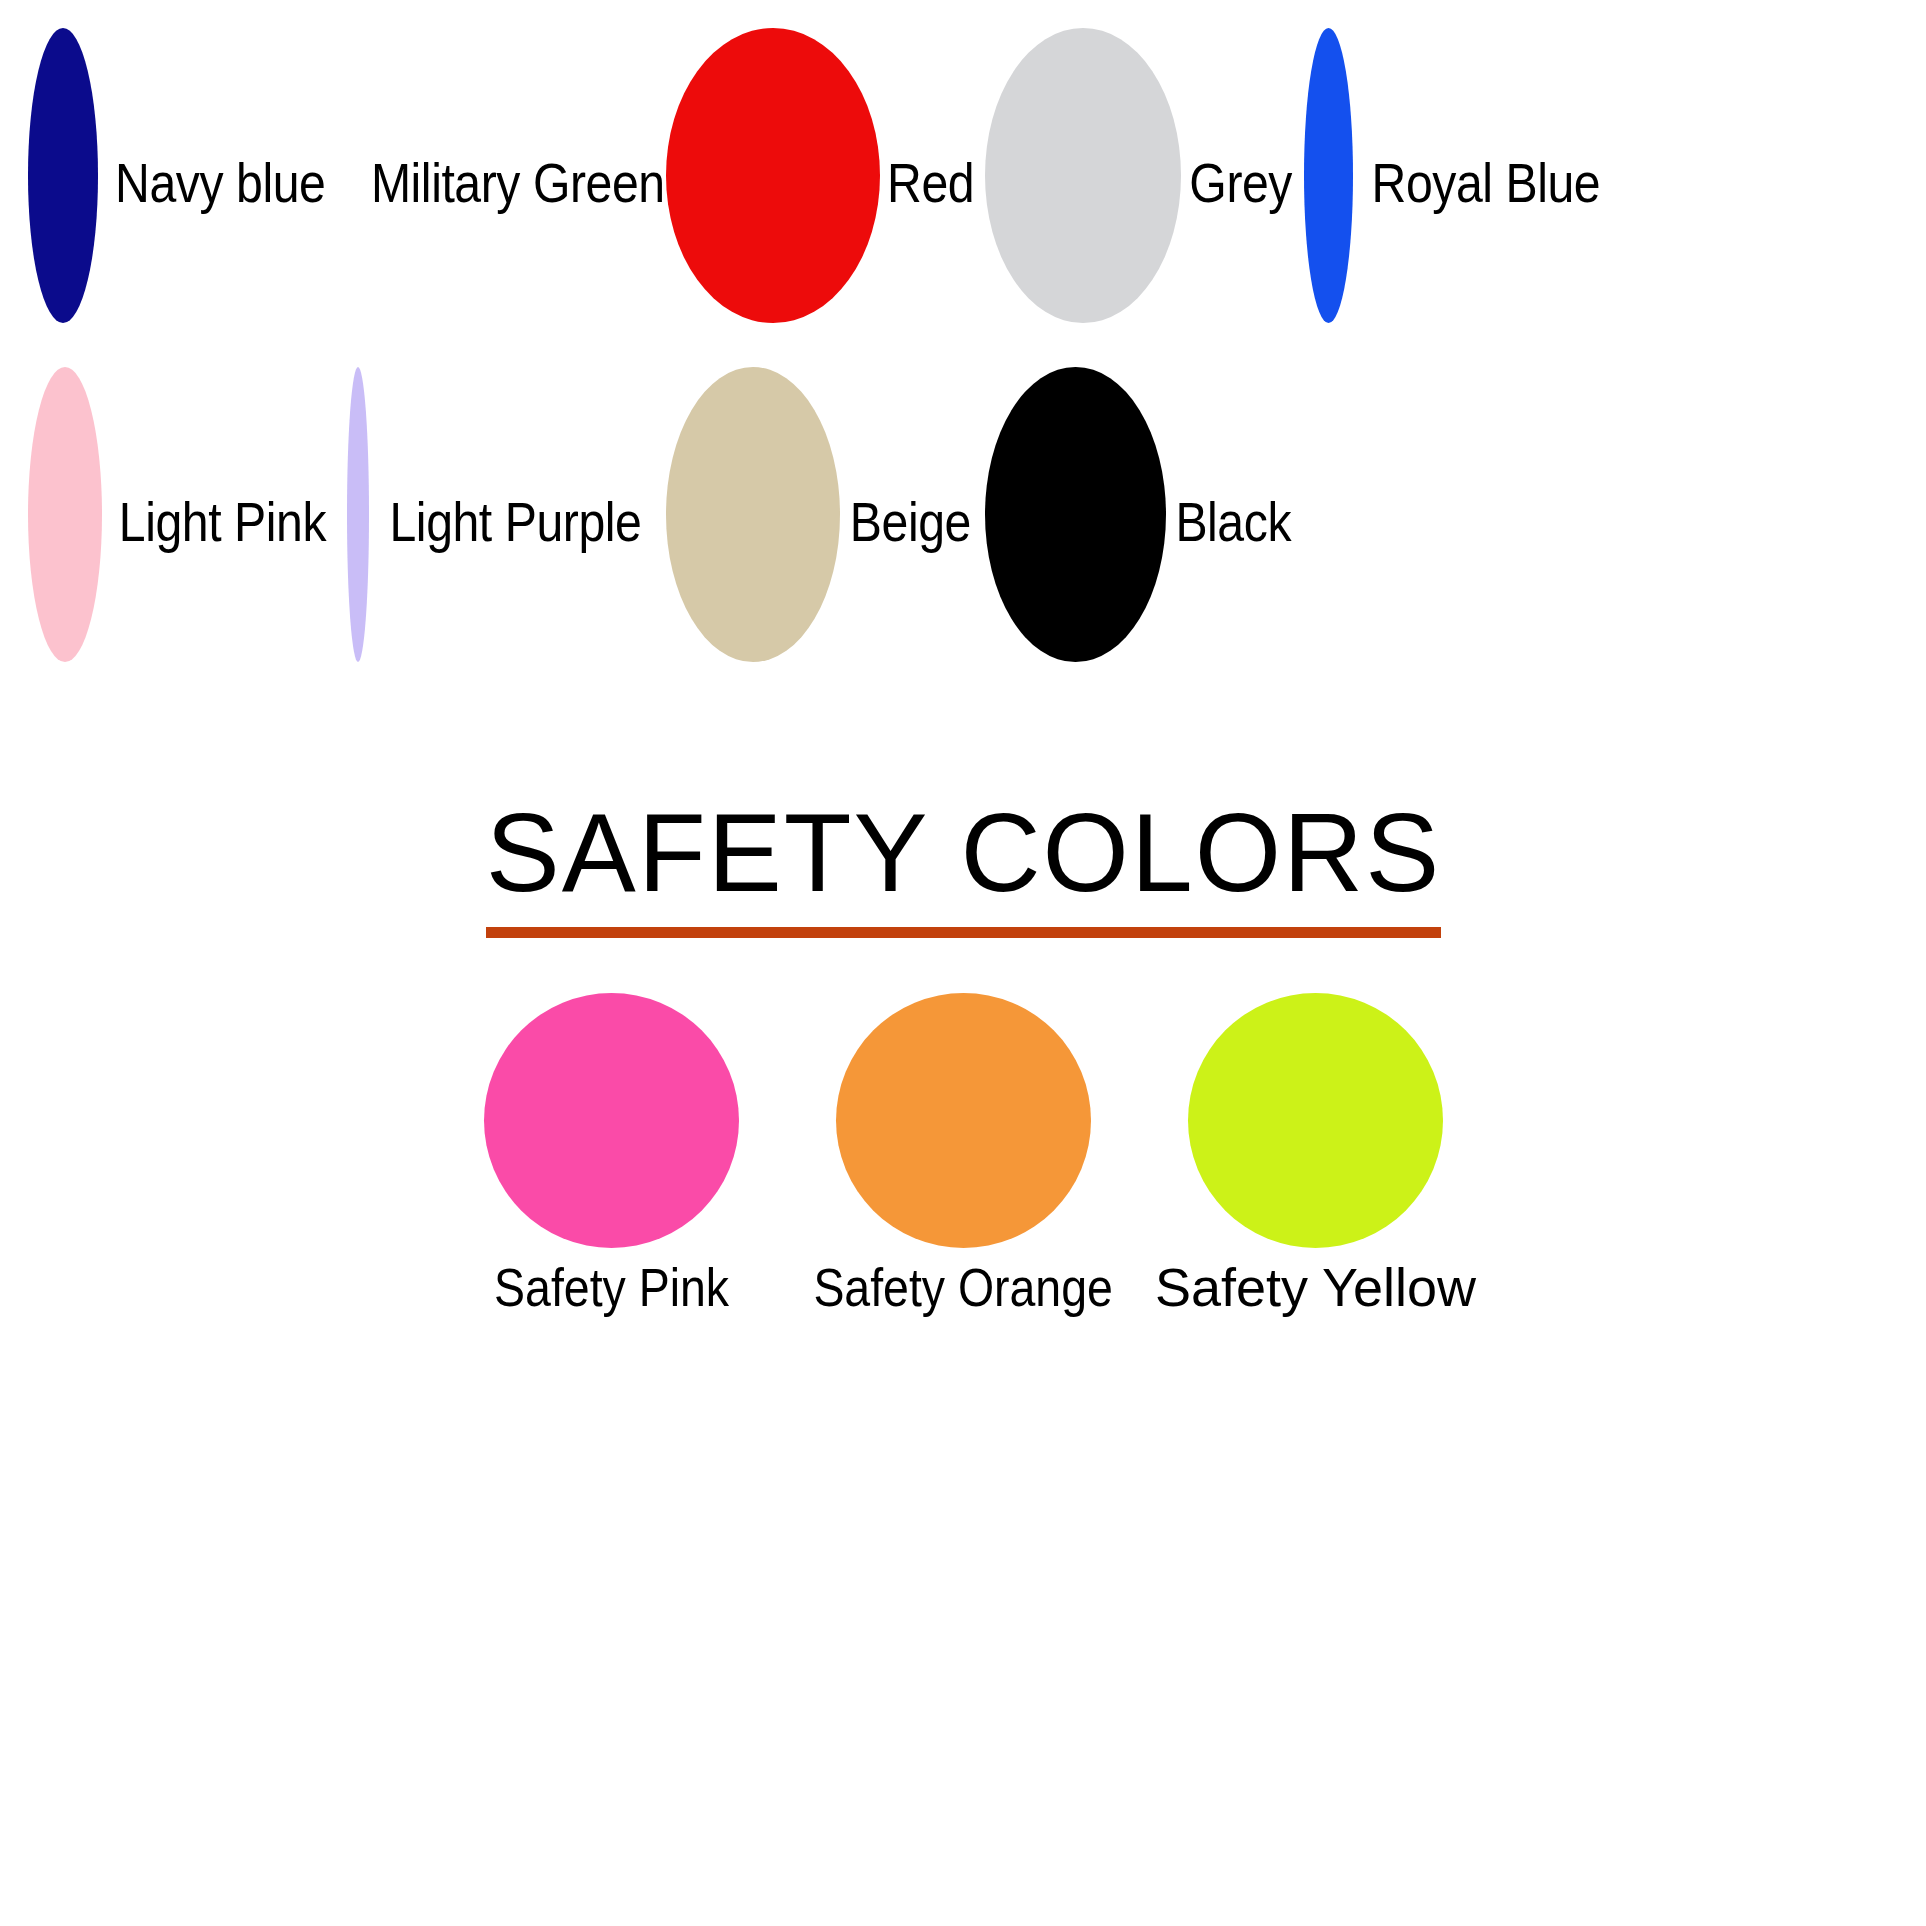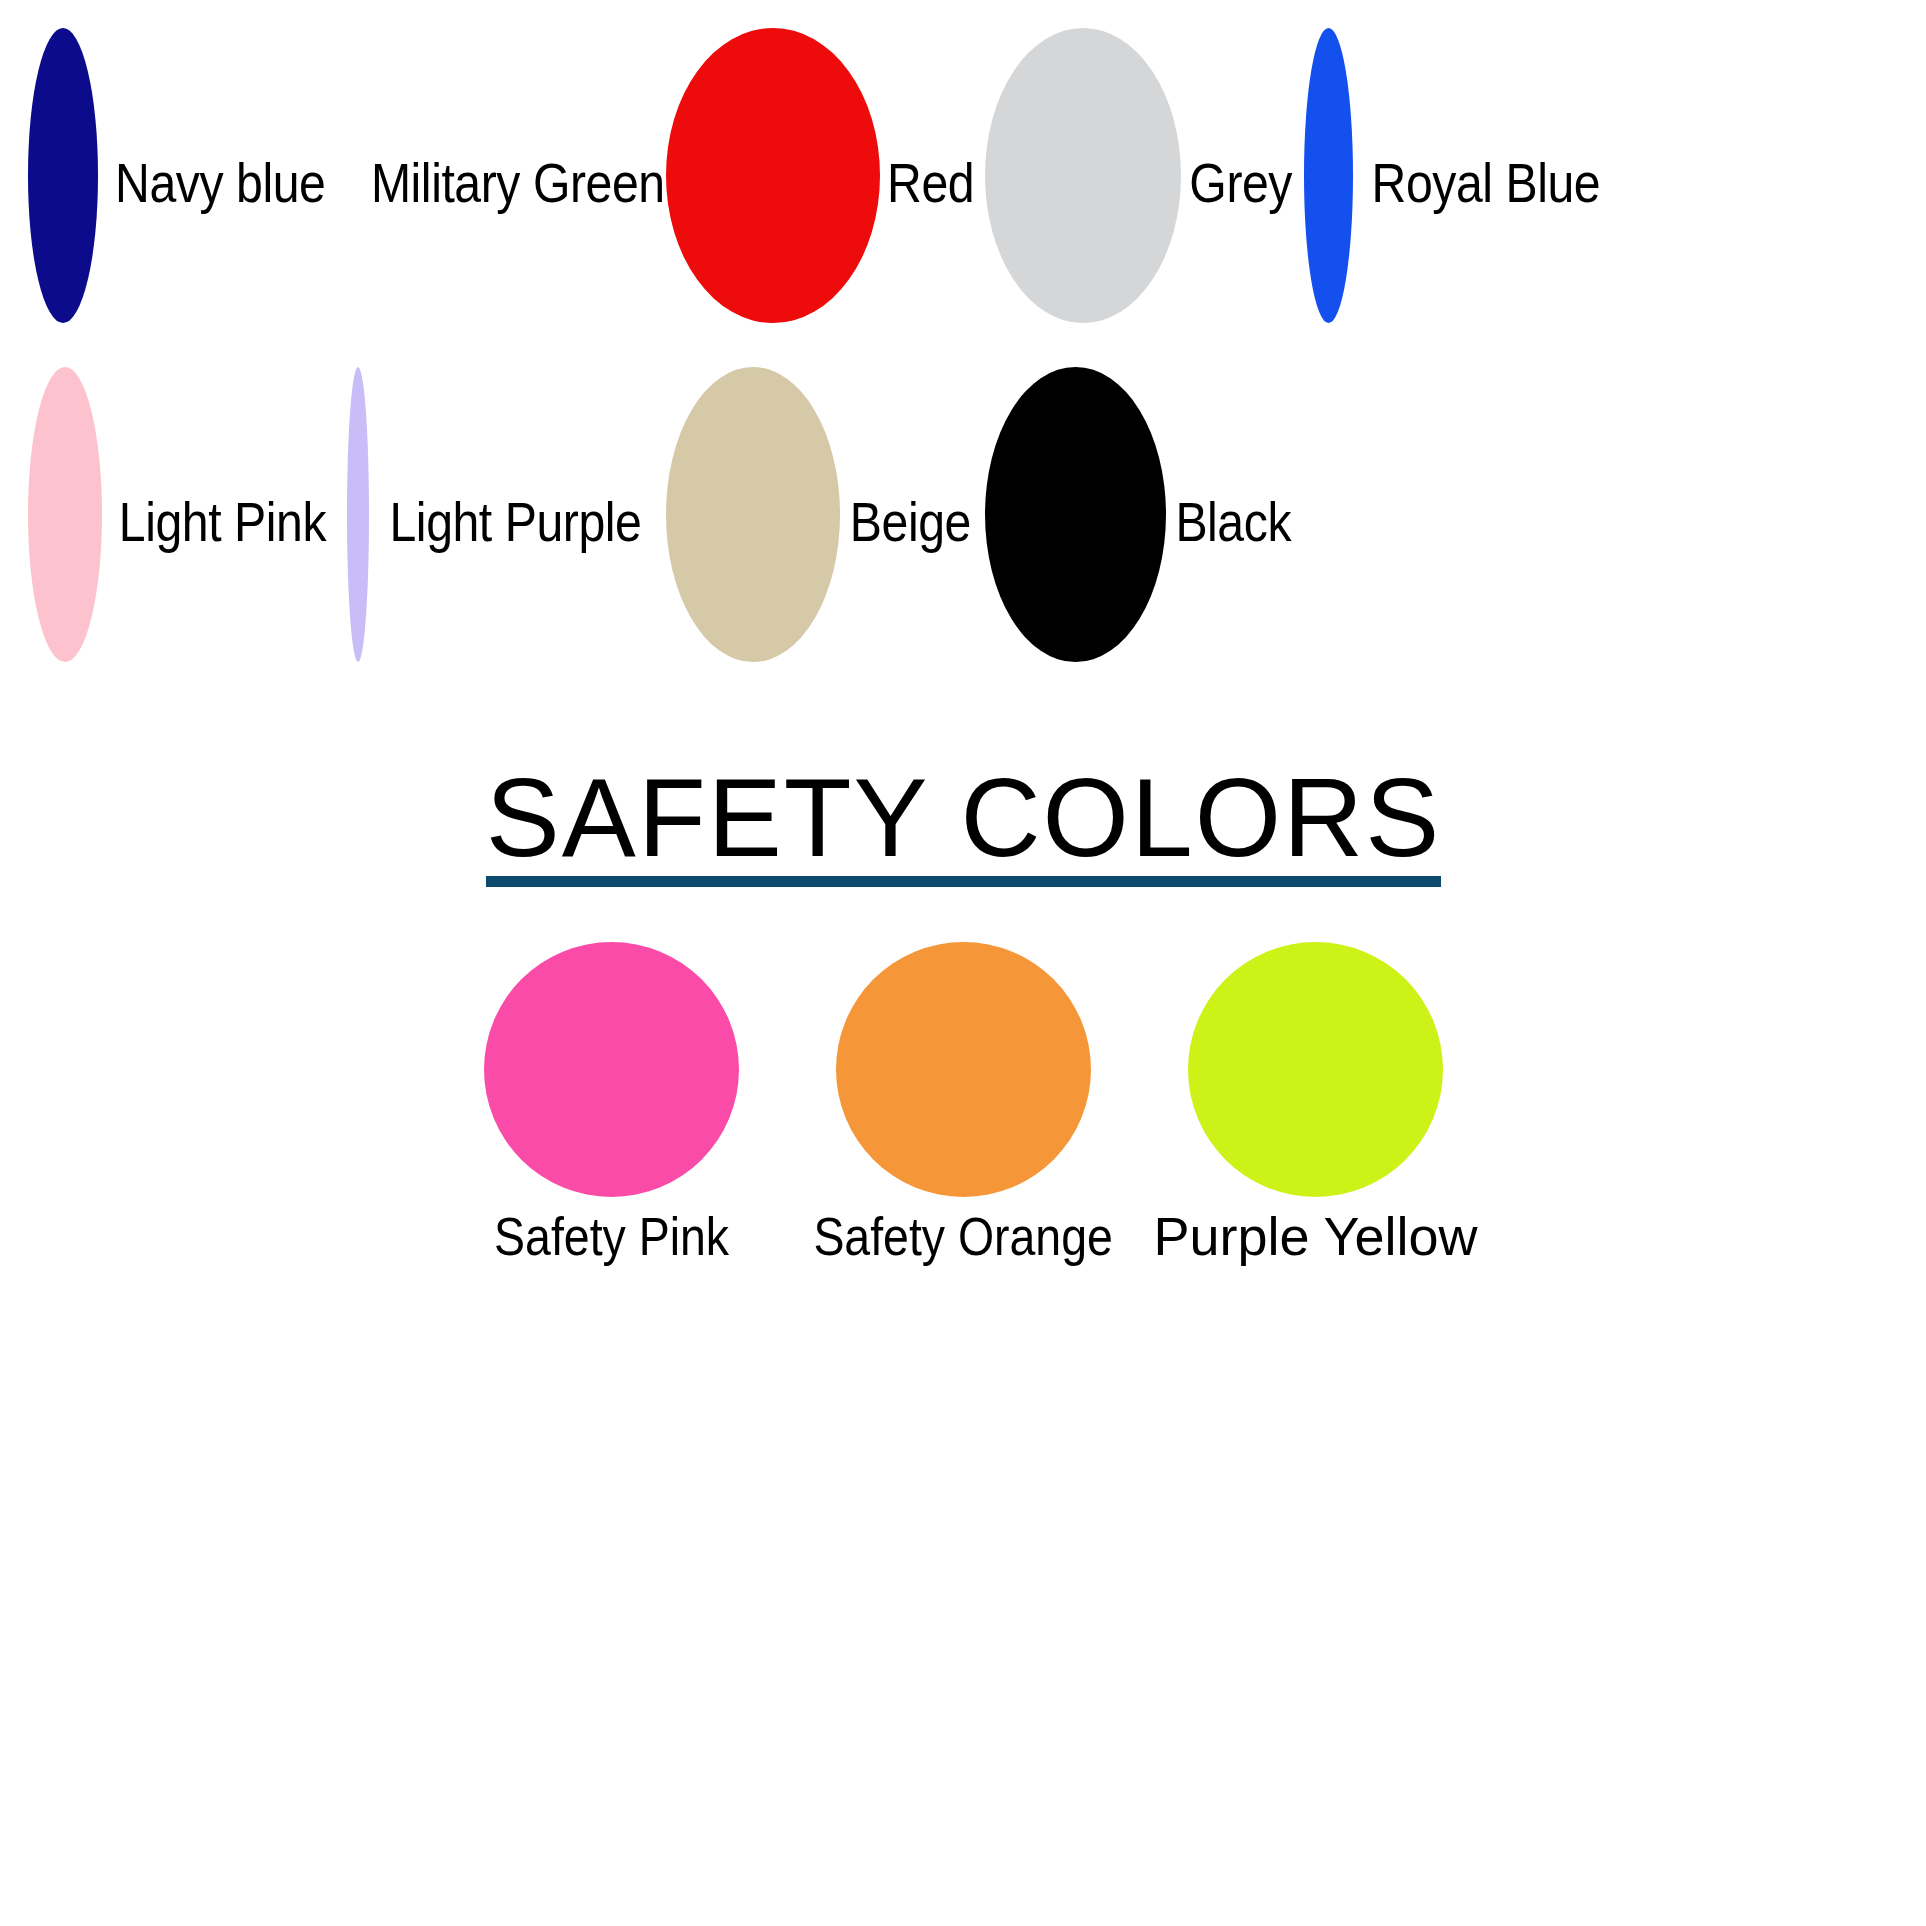--- a/index.html
+++ b/index.html
@@ -87,23 +87,24 @@
     align-items: center;
   }
 
   .safety-heading {
     font-family: "Liberation Sans", "DejaVu Sans", sans-serif;
     font-size: 111px;
     line-height: 115px;
     color: #000000;
     letter-spacing: 2px;
     white-space: nowrap;
-    padding-bottom: 0;
-    border-bottom: 11px solid #0c4a6e;
+    padding-bottom: 16px;
+    border-bottom: 11px solid #c2410c;
     display: inline-block;
+    margin-top: 35px;
   }
 
   .safety-row {
     display: flex;
     justify-content: flex-start;
     align-items: flex-start;
     margin-top: 55px;
   }
 
   .safety-cell {
@@ -198,20 +199,20 @@
       <div class="safety-cell">
         <div class="safety-dot" style="background: rgb(250, 75, 168);"></div>
         <div class="safety-label">Safety Pink</div>
       </div>
       <div class="safety-cell">
         <div class="safety-dot" style="background: rgb(245, 151, 56);"></div>
         <div class="safety-label">Safety Orange</div>
       </div>
       <div class="safety-cell">
         <div class="safety-dot" style="background: rgb(204, 242, 24);"></div>
-        <div class="safety-label wide">Purple Yellow</div>
+        <div class="safety-label wide">Safety Yellow</div>
       </div>
     </div>
 
   </div>
 
 </div>
 
 
 </body></html>

